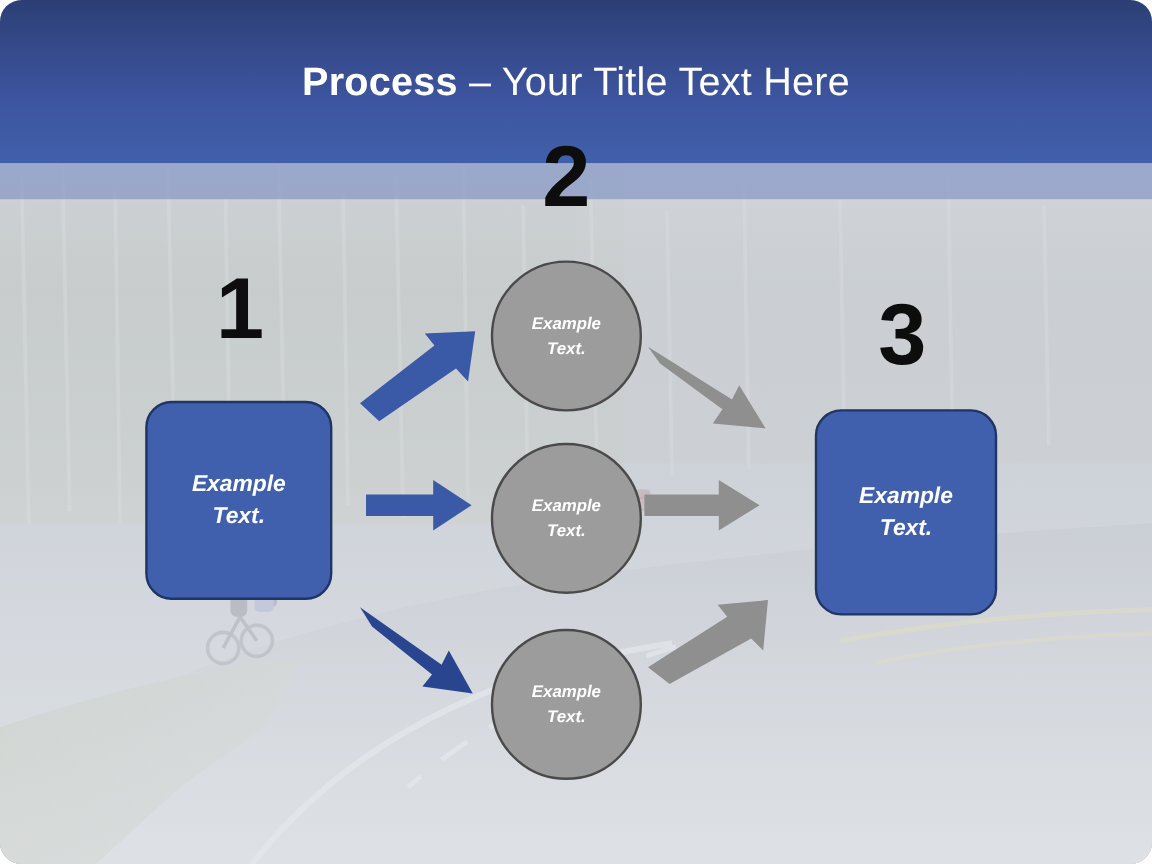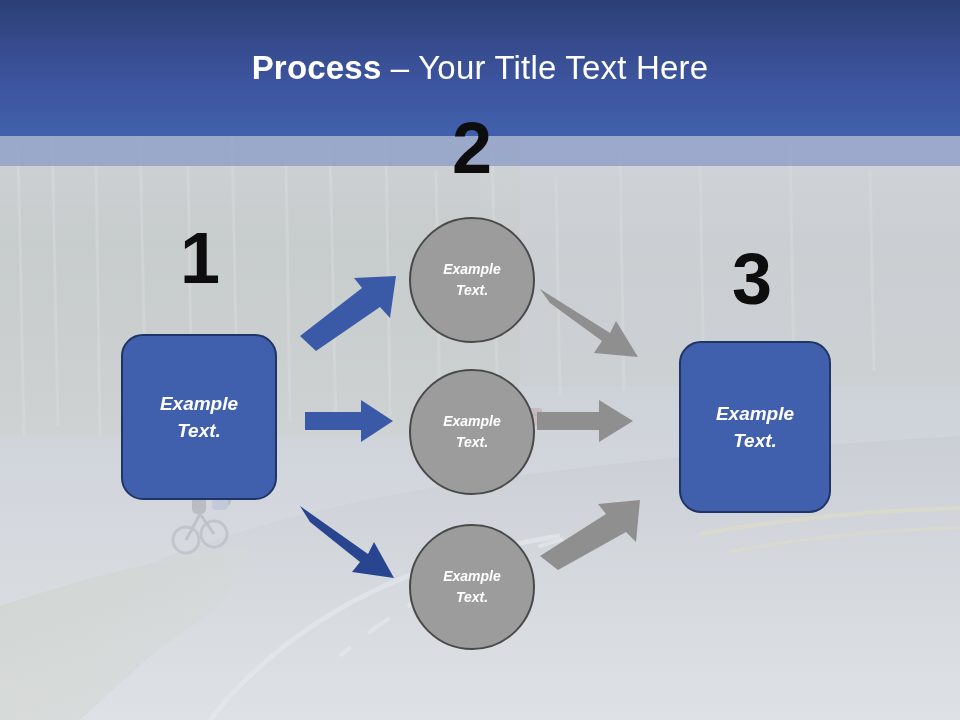--- a/index.html
+++ b/index.html
@@ -10,20 +10,21 @@
   body {
     font-family: "Liberation Sans", sans-serif;
   }
 
   #slide {
     position: relative;
     width: 960px;
     height: 720px;
     overflow: hidden;
     background: #c9cdd4;
+    border-radius: 18px;
   }
 
   
   .bg-photo {
     position: absolute;
     left: 0;
     top: 136px;
     width: 960px;
     height: 584px;
     overflow: hidden;

